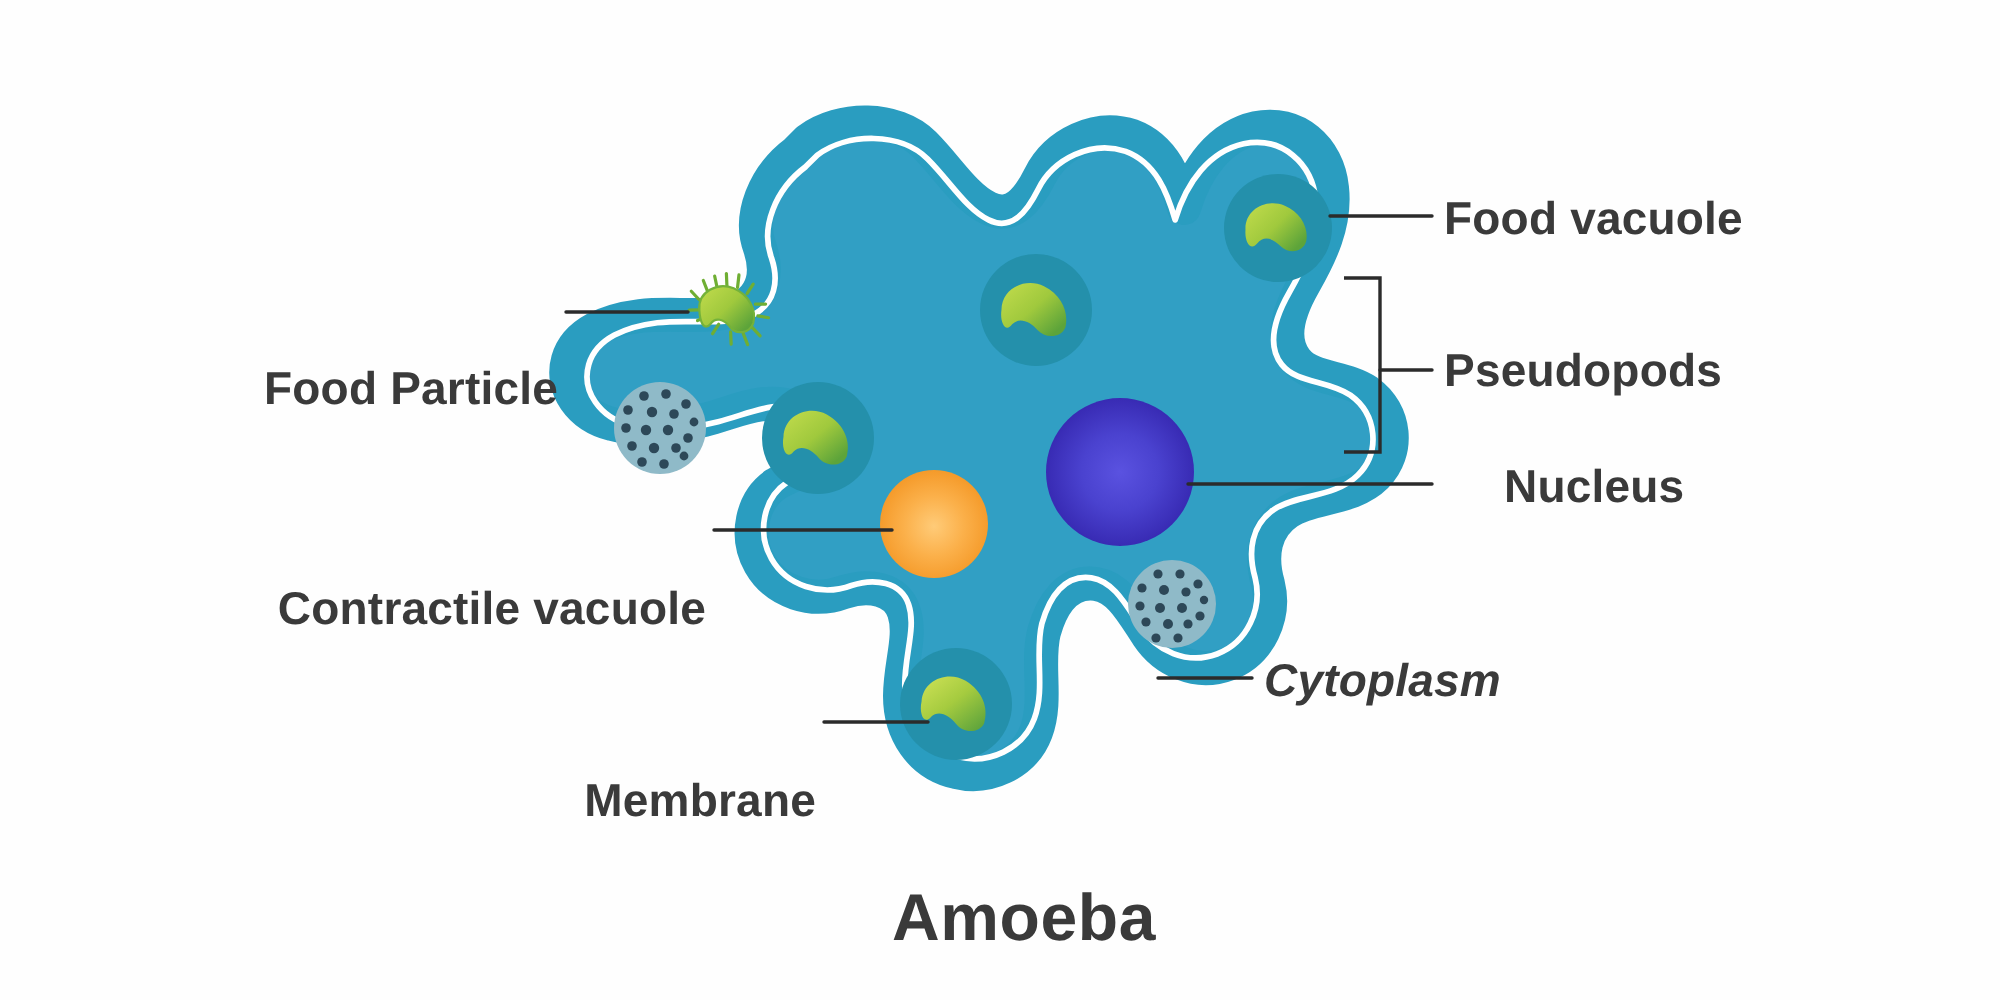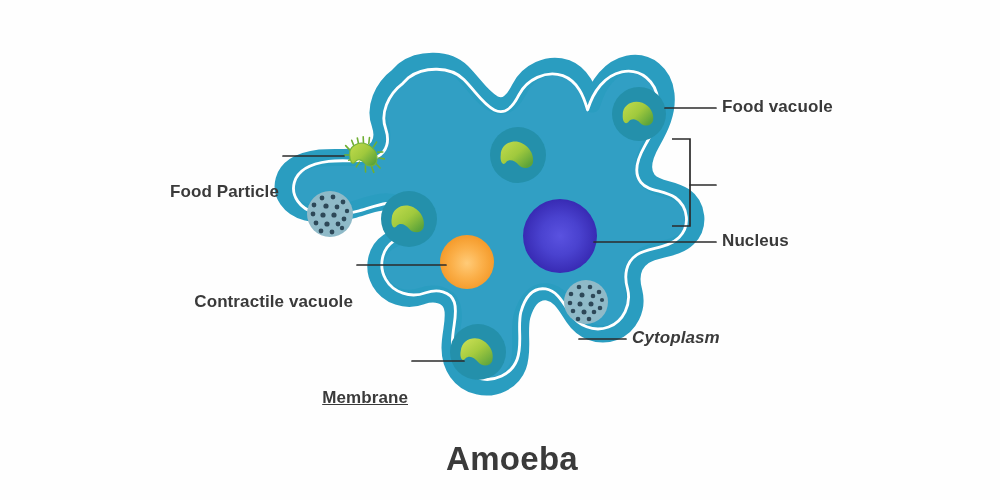--- a/index.html
+++ b/index.html
@@ -24,21 +24,21 @@
     position: absolute;
     left: 0;
     top: 0;
     width: 1000px;
     height: 500px;
   }
   .lbl {
     position: absolute;
     font-family: "Liberation Sans", sans-serif;
     font-weight: bold;
-    font-size: 17px;
+    font-size: 23px;
     color: #3a3a3a;
     white-space: nowrap;
     letter-spacing: 0.1px;
     line-height: 1;
   }
   .lbl.right { text-align: left; }
   .lbl.left  { text-align: right; margin-top: 38px; }
   #title-text {
     position: absolute;
     left: 12px;
@@ -238,26 +238,27 @@
       <line x1="594" y1="242" x2="716" y2="242"></line>
       <line x1="579" y1="339" x2="626" y2="339"></line>
       <line x1="283" y1="156" x2="344" y2="156"></line>
       <line x1="357" y1="265" x2="446" y2="265"></line>
       <line x1="412" y1="361" x2="464" y2="361"></line>
     </g>
   </svg>
 
   <div class="lbl right" style="left:722px; top:98px;">Food vacuole</div>
 
-
-  <div class="lbl right" style="left:722px; top:232px;text-align:center;">Nucleus</div>
+  <div class="lbl right" style="left:722px; top:174px;">Pseudopods</div>
+
+  <div class="lbl right" style="left:752px; top:232px;text-align:center;">Nucleus</div>
 
   <div class="lbl right" style="left:632px; top:329px;font-style:italic;">Cytoplasm</div>
 
   <div class="lbl left" style="left:0px; top:145px; width:279px;">Food Particle</div>
 
   <div class="lbl left" style="left:0px; top:255px; width:353px;">Contractile vacuole</div>
 
-  <div class="lbl left" style="left:0px; top:351px; width:408px;text-decoration:underline;">Membrane</div>
+  <div class="lbl left" style="left:0px; top:351px; width:408px;">Membrane</div>
 
   <div id="title-text">Amoeba</div>
 
 </div>
 
 </body></html>

